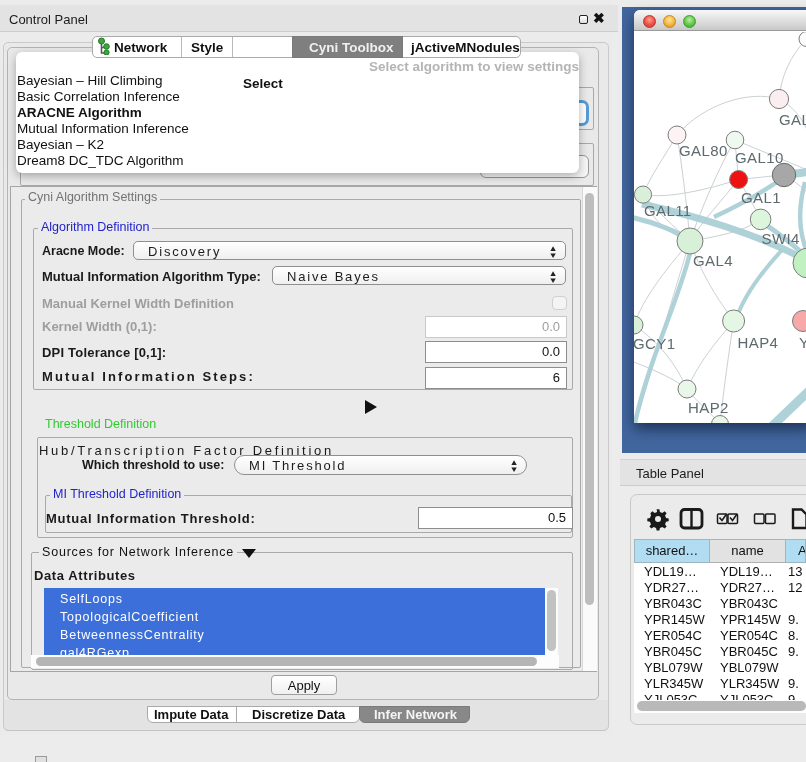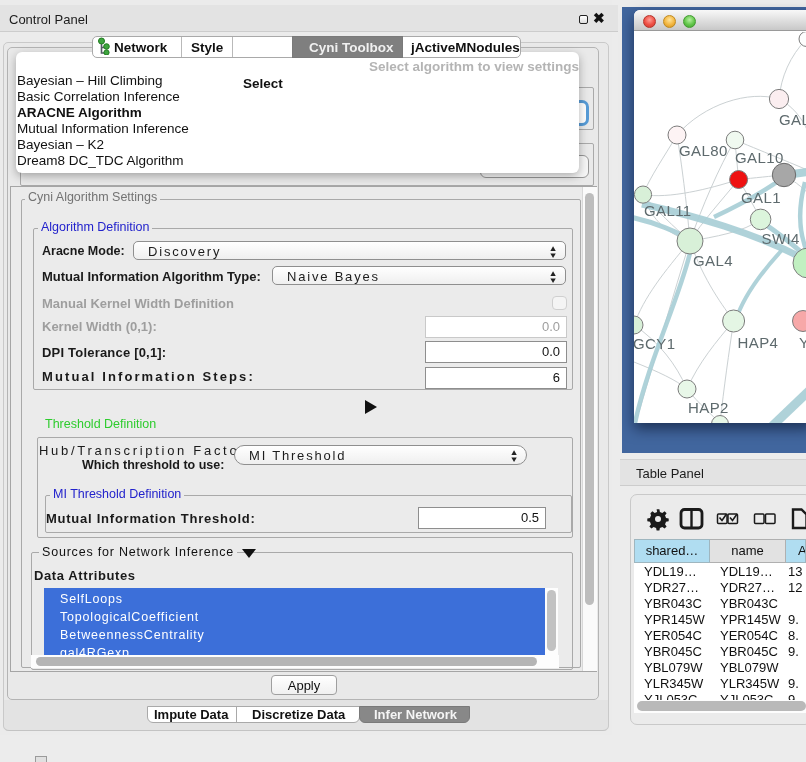--- a/index.html
+++ b/index.html
@@ -71,29 +71,29 @@
 <div class="lbl b abs" style="left:42px;top:369px;letter-spacing:2.1px;">Mutual Information Steps:</div>
 <div class="field" style="left:425px;top:367px;width:142px;height:22px;">6</div>
 
 <div class="lbl abs" style="left:39px;top:399px;font-size:13px;letter-spacing:2.7px;margin-top:44px;">Hub/Transcription Factor Definition</div>
 <div class="abs" style="left:365px;top:400px;width:0;height:0;border-left:12px solid #111;border-top:7px solid transparent;border-bottom:7px solid transparent;"></div>
 
 <div class="grp" style="left:37px;top:437px;width:536px;height:101px;"></div>
 <div class="gtitle" style="left:42px;top:417px;color:#2ecc2e;">Threshold Definition</div>
 
 <div class="lbl b abs" style="left:82px;top:458px;font-size:12.5px;">Which threshold to use:</div>
-<div class="combo" style="left:234px;top:445px;width:293px;height:20px;border-radius:10px;">
+<div class="combo" style="left:234px;top:455px;width:293px;height:20px;border-radius:10px;">
     <span class="ctext">MI Threshold</span>
     <span class="spin">▲<br>▼</span>
   </div>
 
 <div class="grp" style="left:45px;top:495px;width:527px;height:38px;"></div>
 <div class="gtitle" style="left:50px;top:487px;color:#2222cc;">MI Threshold Definition</div>
 <div class="lbl b abs" style="left:46px;top:511px;letter-spacing:0.75px;">Mutual Information Threshold:</div>
-<div class="field" style="left:418px;top:507px;width:128px;height:22px;">0.5</div>
+<div class="field" style="left:418px;top:507px;width:155px;height:22px;">0.5</div>
 
 <div class="grp" style="left:31px;top:552px;width:542px;height:118px;"></div>
 <div class="gtitle" style="left:39px;top:545px;color:#111;letter-spacing:0.8px;">Sources for Network Inference</div>
 <div class="abs" style="left:242px;top:549px;width:0;height:0;border-top:9px solid #111;border-left:7.5px solid transparent;border-right:7.5px solid transparent;"></div>
 <div class="lbl b abs" style="left:34px;top:568px;letter-spacing:0.6px;">Data Attributes</div>
 
 <div class="abs" style="left:44px;top:588px;width:501px;height:67px;background:#3c6fd9;"></div>
 <div class="abs" style="left:60px;top:590px;font-size:12.5px;color:#fff;line-height:18px;letter-spacing:0.8px;">SelfLoops<br>TopologicalCoefficient<br>BetweennessCentrality<br>gal4RGexp</div>
 <div class="abs" style="left:545px;top:588px;width:13px;height:67px;background:#fdfdfd;"></div>
 <div class="abs" style="left:547px;top:590px;width:9px;height:61px;background:#c2c2c2;border-radius:5px;"></div>

